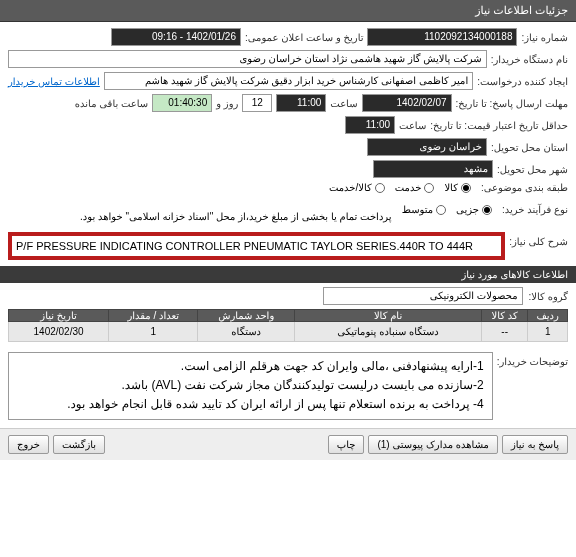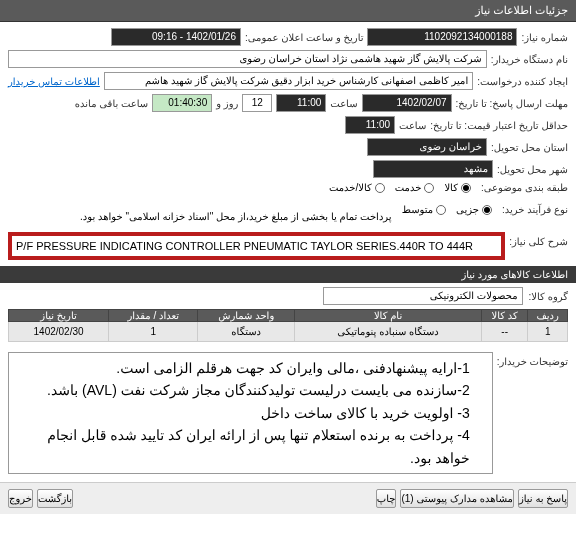--- a/index.html
+++ b/index.html
@@ -17,23 +17,23 @@
 .radio-row { display: flex; align-items: center; gap: 10px; font-size: 10px; }
 .radio-item { display: flex; align-items: center; gap: 3px; }
 .radio { width: 10px; height: 10px; border: 1px solid #666; border-radius: 50%; display: inline-block; position: relative; }
 .radio.checked::after { content: ''; position: absolute; width: 6px; height: 6px; background: #000; border-radius: 50%; top: 1px; right: 1px; }
 .desc-box { background: #fff; border: 4px solid #b91c1c; padding: 4px; margin: 4px 8px; text-align: left; direction: ltr; font-size: 11px; }
 .sub-header { background: #3a3a3a; color: #fff; padding: 3px 8px; font-size: 10px; }
 .group-row { padding: 4px 8px; display: flex; align-items: center; gap: 6px; }
 table { width: 100%; border-collapse: collapse; font-size: 10px; }
 th { background: #5a5a5a; color: #fff; border: 1px solid #444; font-weight: normal; }
 td { background: #e8e8e8; padding: 4px; border: 1px solid #ccc; text-align: center; }
-.notes-box { background: #fff; border: 1px solid #999; padding: 4px 22px; margin: 4px 8px; font-size: 14px; line-height: 1.6; }
+.notes-box { background: #fff; border: 1px solid #999; padding: 4px 8px; margin: 4px 8px; font-size: 12px; line-height: 1.6; }
 .footer-row { display: flex; justify-content: space-between; padding: 6px 8px; background: #eee; border-top: 1px solid #ccc; }
-.btn { background: linear-gradient(#fff, #e0e0e0); border: 1px solid #999; padding: 3px 0; font-size: 10px; cursor: pointer; border-radius: 2px; }
+.btn { background: linear-gradient(#fff, #e0e0e0); border: 1px solid #999; padding: 3px 8px; font-size: 10px; cursor: pointer; border-radius: 2px; }
 .btn-group { display: flex; gap: 4px; }
 .purchase-notice { font-size: 10px; margin-top: 14px; }
 </style>
 </head>
 <body>
 <div class="container">
 
 <div class="header-bar">
   <span>جزئیات اطلاعات نیاز</span>
 </div>
@@ -151,21 +151,20 @@
     </tr>
   </tbody>
 </table>
 </div>
 
 <div class="row" style="padding:4px 8px;align-items:flex-start;margin-top:6px">
   <span class="label" style="margin-top:4px">توضیحات خریدار:</span>
   <div class="notes-box" style="flex:1;margin:0">
     <div>1-ارایه پیشنهادفنی ،مالی وایران کد جهت هرقلم الزامی است.</div>
     <div>2-سازنده می بایست درلیست تولیدکنندگان مجاز شرکت نفت (AVL)  باشد.</div>
-    <div>3- اولویت خرید با کالای ساخت داخل</div>
     <div>4- پرداخت به برنده استعلام تنها پس از ارائه ایران کد تایید شده قابل انجام خواهد بود.</div>
   </div>
 </div>
 
 <div class="footer-row">
   <div class="btn-group">
     <button class="btn">پاسخ به نیاز</button>
     <button class="btn">مشاهده مدارک پیوستی (1)</button>
     <button class="btn">چاپ</button>
   </div>

